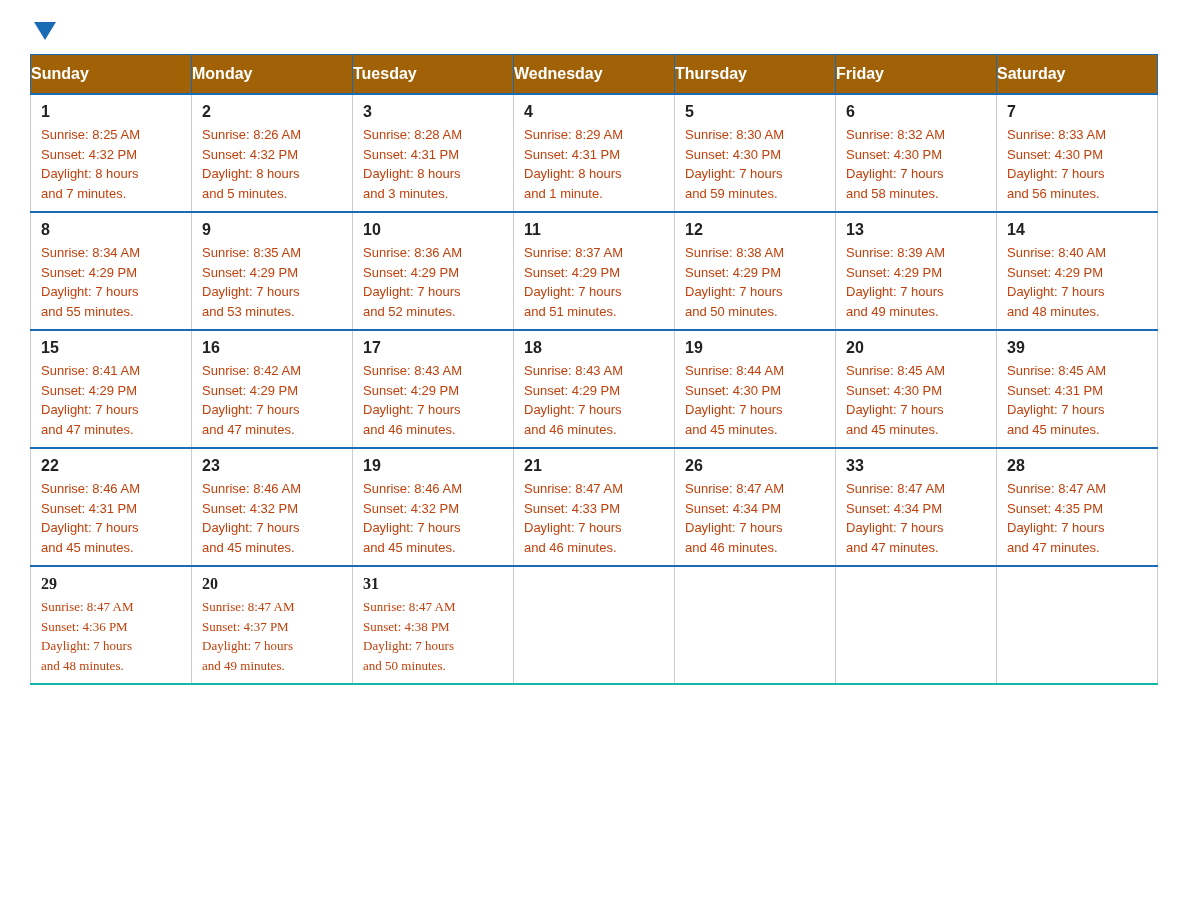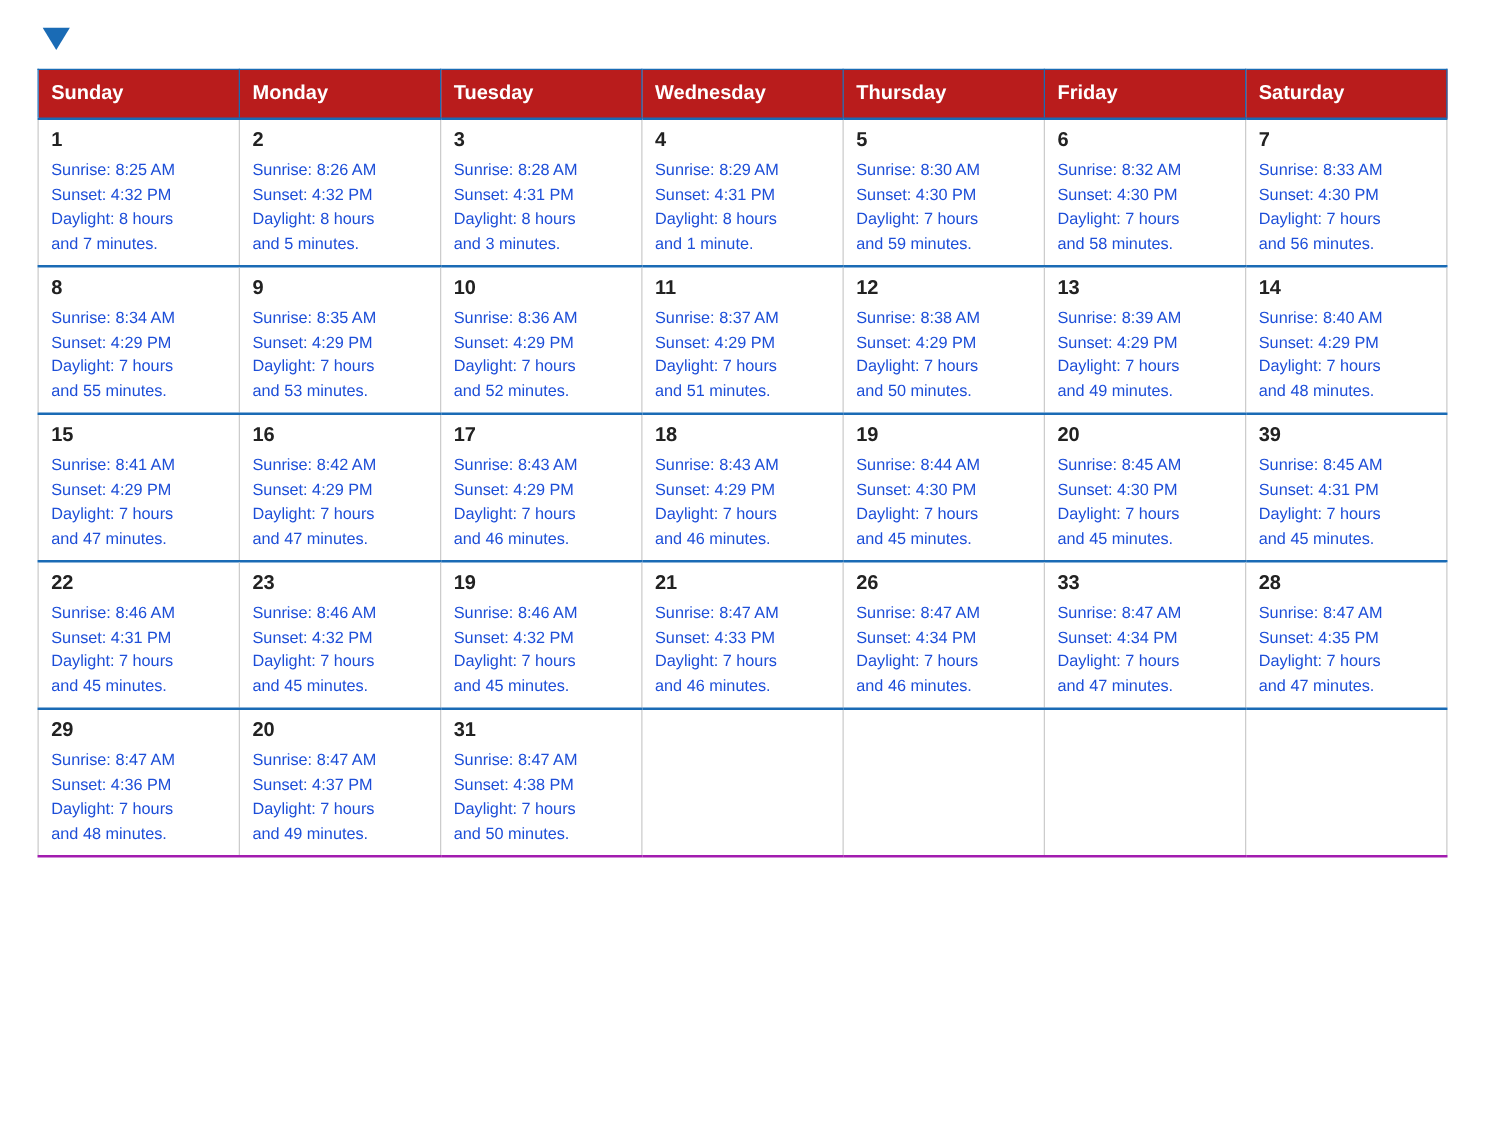--- a/index.html
+++ b/index.html
@@ -46,25 +46,25 @@
       font-size: 22px;
       color: #444;
       margin-top: 4px;
     }
     table {
       width: 100%;
       border-collapse: collapse;
       margin-top: 10px;
     }
     thead tr th {
-      background-color: #b91c1c;
+      background-color: #a16207;
       color: #fff;
       font-size: 16px;
       font-weight: bold;
-      padding: 10px 10px;
+      padding: 10px 0;
       text-align: left;
       border: 1px solid #1a6bb5;
     }
     tbody tr td {
       vertical-align: top;
       padding: 8px 10px;
       border: 1px solid #ccc;
       font-size: 13.5px;
       color: #222;
       width: calc(100% / 7);
@@ -73,25 +73,26 @@
     }
     tbody tr td .day-number {
       font-size: 16px;
       font-weight: bold;
       color: #222;
       display: block;
       margin-bottom: 4px;
     }
     tbody tr td .day-info {
       font-size: 13px;
-      color: #1d4ed8;
+      color: #c2410c;
       line-height: 1.5;
     }
     tbody tr:last-child td {
-      border-bottom: 2px solid #a21caf;
+      border-bottom: 2px solid #14b8a6;
+      font-family: Liberation Serif, serif;
     }
     tbody tr td:first-child {
       border-left: 1px solid #ccc;
     }
     .empty {
       background: #fff;
     }
     tbody tr td {
       border-top: 2px solid #1a6bb5;
       border-bottom: 1px solid #ddd;

